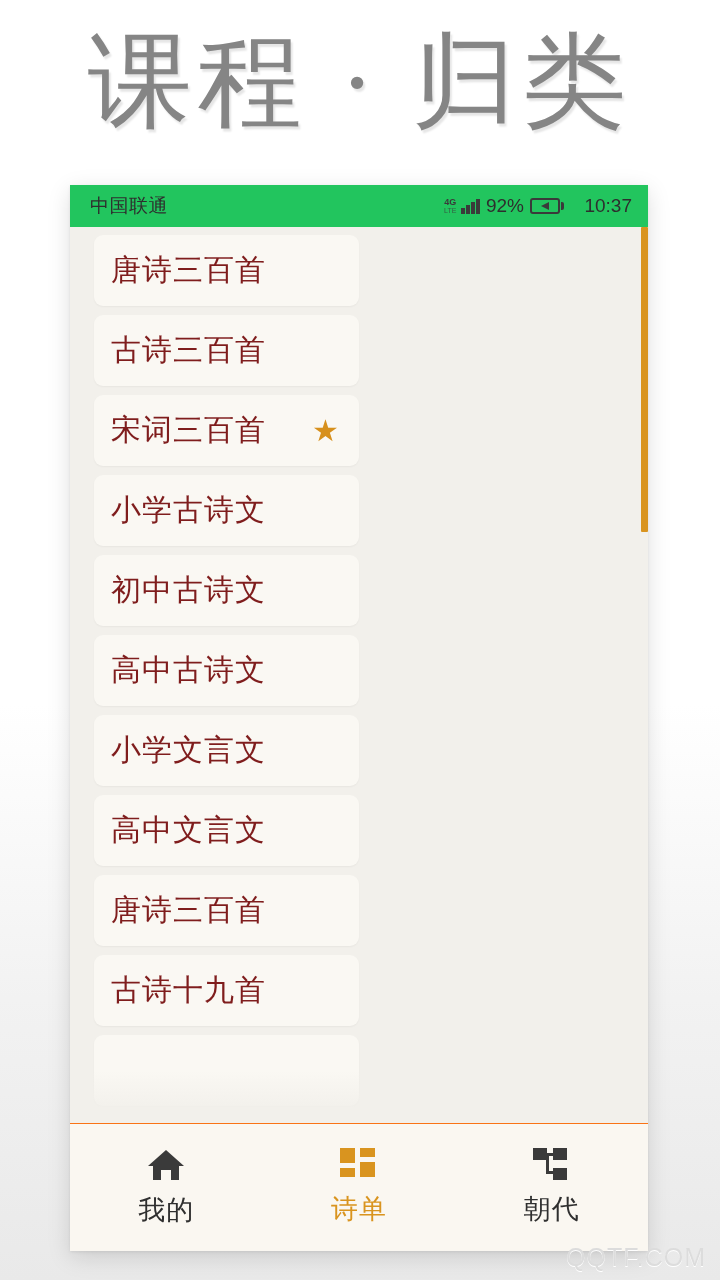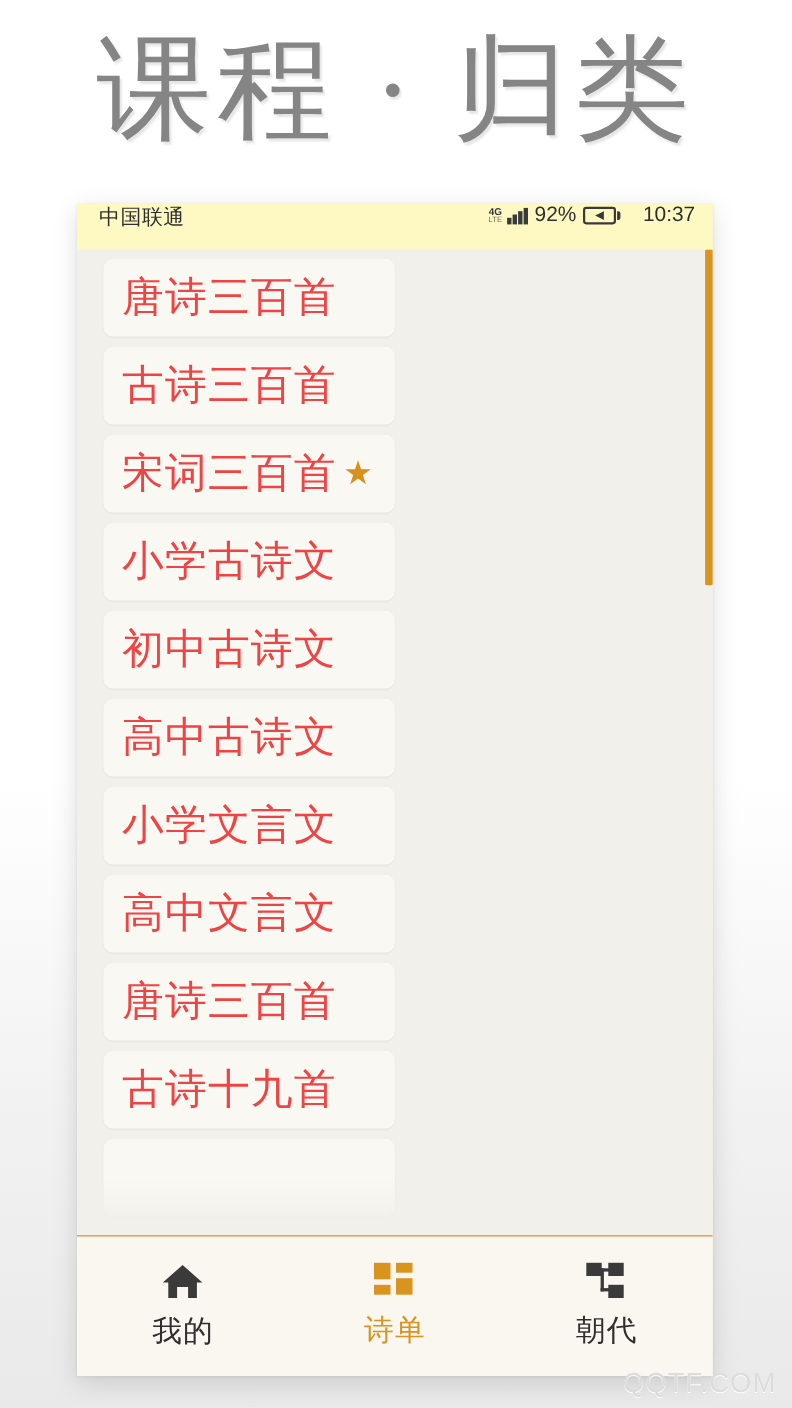--- a/index.html
+++ b/index.html
@@ -36,23 +36,23 @@
     left:70px; top:185px;
     width:578px; height:1066px;
     background:#f2f0eb;
     overflow:hidden;
     box-shadow:0 6px 22px rgba(0,0,0,0.13), 0 1px 3px rgba(0,0,0,0.08);
   }
 
   
   .statusbar{
     height:42px;
-    background:#fef9c3;
-    display:flex;
-    align-items:flex-start;
+    background:#22c55e;
+    display:flex;
+    align-items:center;
     justify-content:space-between;
     padding:0 16px 0 20px;
     color:#2e2e2e;
     font-size:19px;
   }
   .sb-left{ letter-spacing:.5px; }
   .sb-right{ display:flex; align-items:center; gap:6px; font-size:19px; }
 
   .net-badge{
     display:flex; flex-direction:column;
@@ -111,22 +111,22 @@
     height:71px;
     background:#faf8f3;
     border-radius:9px;
     display:flex;
     align-items:center;
     justify-content:space-between;
     padding:0 18px 0 17px;
     box-shadow:0 1px 2px rgba(0,0,0,0.045);
   }
   .cell .label{
-    font-size:38px;
-    color:#ef4444;
+    font-size:30px;
+    color:#7f1d1d;
     letter-spacing:1px;
     white-space:nowrap;
   }
   .star{
     color:#d7901c;
     font-size:30px;
     line-height:1;
     margin-right:2px;
   }
   .star.hidden{ visibility:hidden; }

